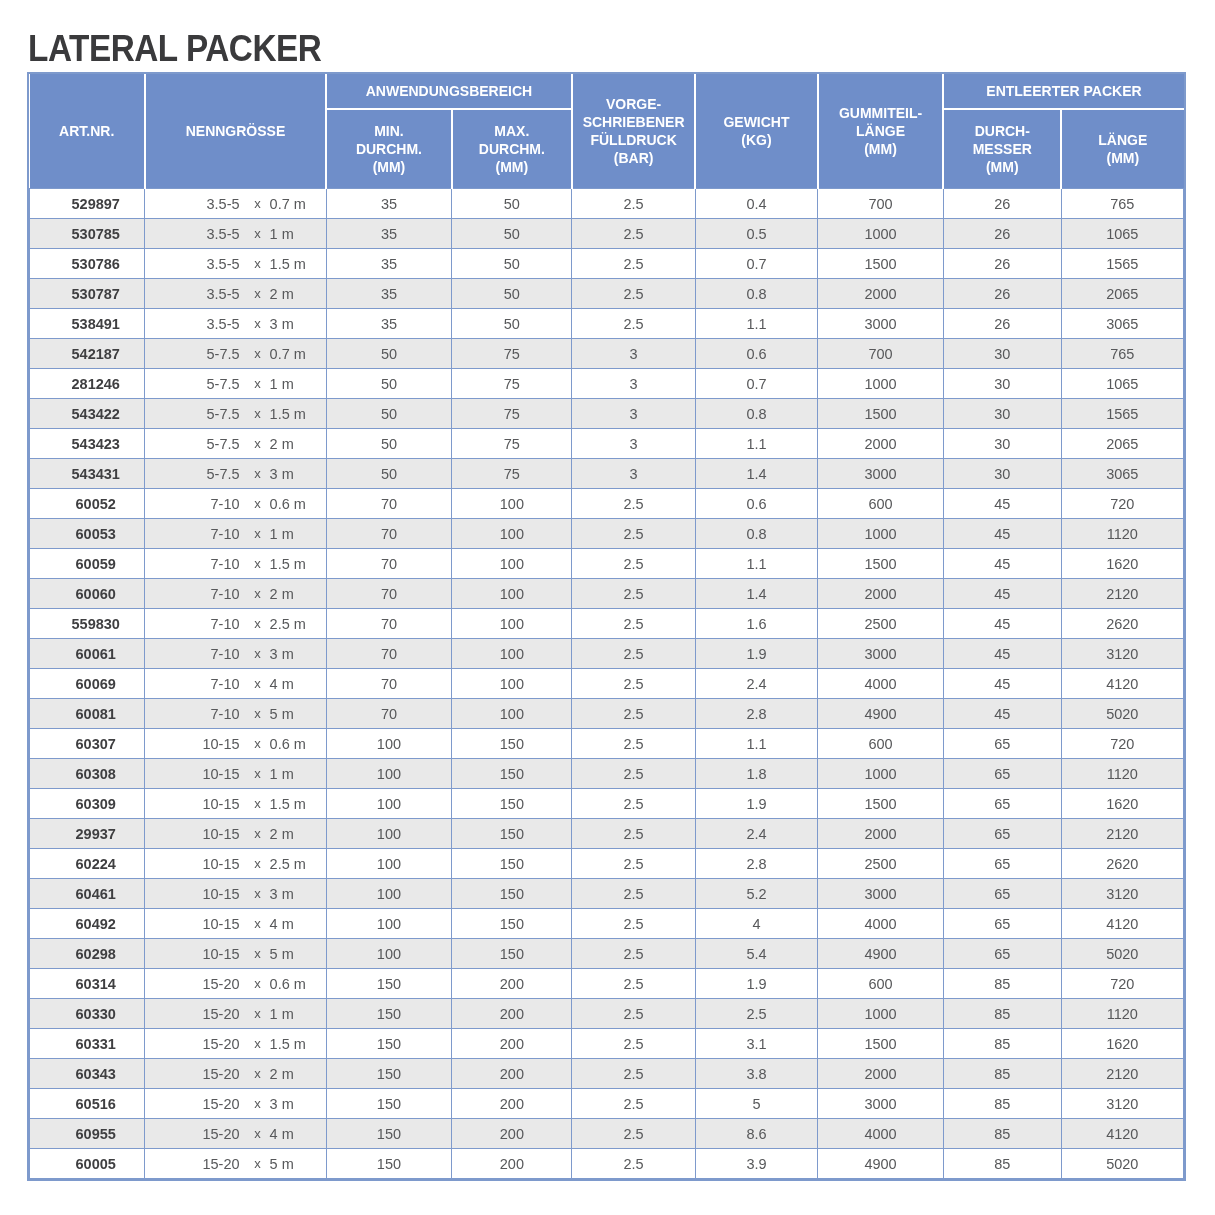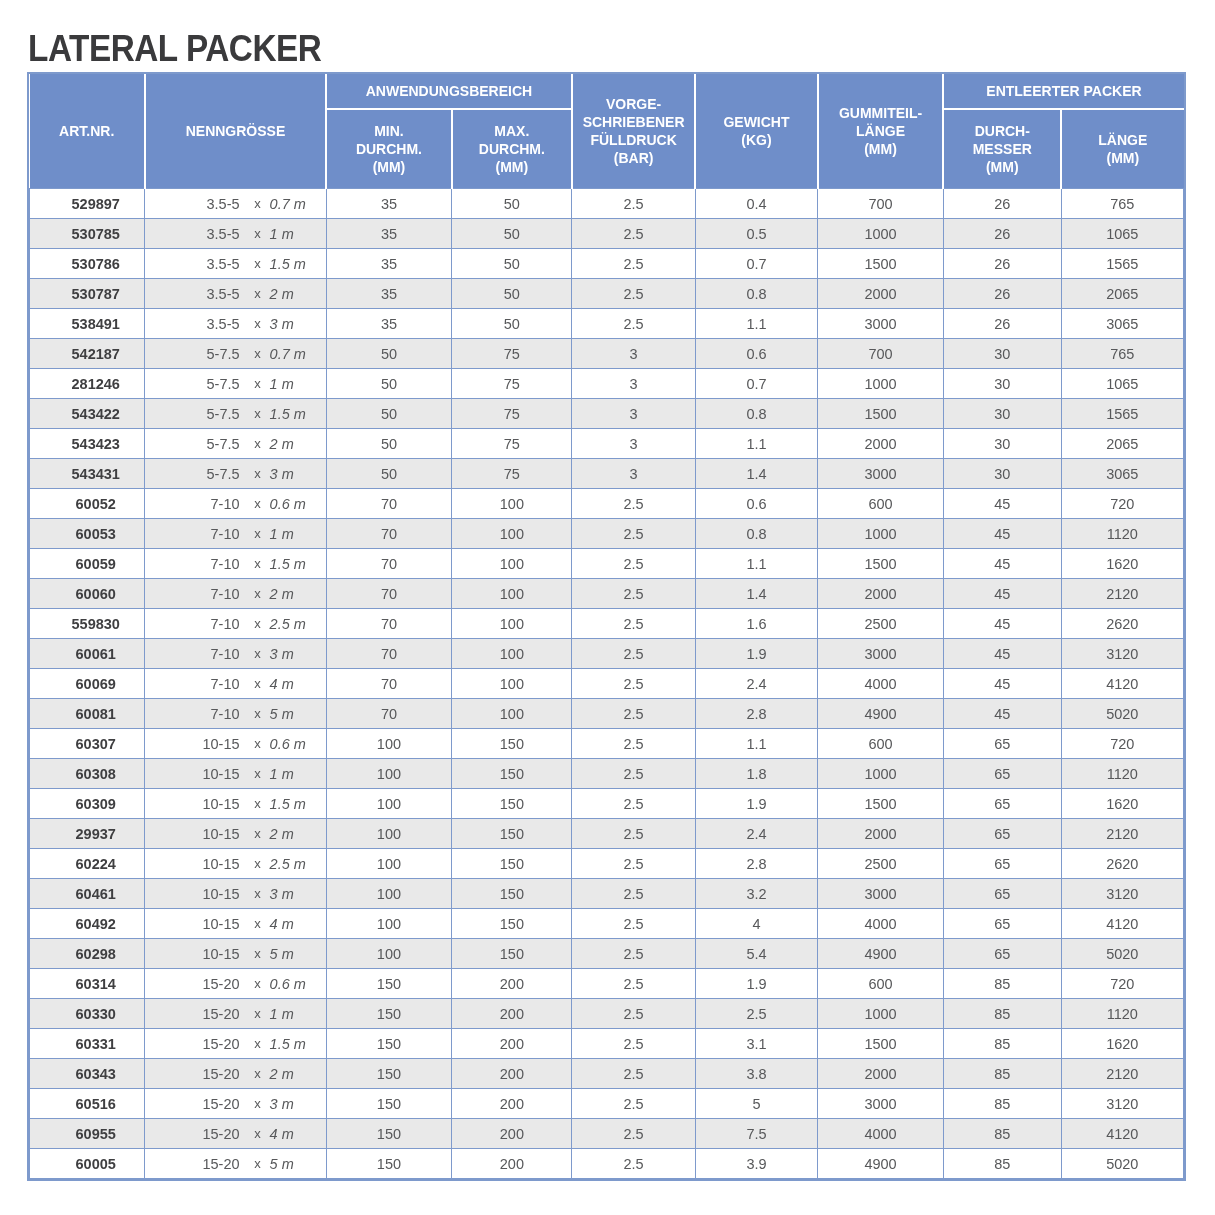--- a/index.html
+++ b/index.html
@@ -44,21 +44,21 @@
     font-size:14.5px;color:#57585a;
     text-align:center;vertical-align:middle;
     background:#ffffff;
   }
   tbody tr:nth-child(even) td{background:#e9e9e9;}
   tbody td.art{font-weight:700;color:#3f3f41;font-size:14.5px;padding-left:20px;}
   
   .sz{display:flex;align-items:center;justify-content:flex-end;padding-right:5px;}
   .sz .r{text-align:right;margin-right:6px;}
   .sz .x{width:24px;text-align:center;font-size:13px;}
-  .sz .l{width:48px;text-align:left;font-style:italic;}
+  .sz .l{width:48px;text-align:left;}
 </style>
 </head>
 <body>
 
 <div class="page">
   <div class="title">LATERAL PACKER</div>
 
   <div class="table-wrap">
     <table>
       <colgroup>
@@ -499,21 +499,21 @@
             <td>
               <div class="sz">
                 <span class="r">10-15</span>
                 <span class="x">x</span>
                 <span class="l">3 m</span>
               </div>
             </td>
             <td>100</td>
             <td>150</td>
             <td>2.5</td>
-            <td>3.2</td>
+            <td>5.2</td>
             <td>3000</td>
             <td>65</td>
             <td>3120</td>
           </tr>
           <tr>
             <td class="art">60492</td>
             <td>
               <div class="sz">
                 <span class="r">10-15</span>
                 <span class="x">x</span>
@@ -635,21 +635,21 @@
             <td>
               <div class="sz">
                 <span class="r">15-20</span>
                 <span class="x">x</span>
                 <span class="l">4 m</span>
               </div>
             </td>
             <td>150</td>
             <td>200</td>
             <td>2.5</td>
-            <td>7.5</td>
+            <td>8.6</td>
             <td>4000</td>
             <td>85</td>
             <td>4120</td>
           </tr>
           <tr>
             <td class="art">60005</td>
             <td>
               <div class="sz">
                 <span class="r">15-20</span>
                 <span class="x">x</span>

